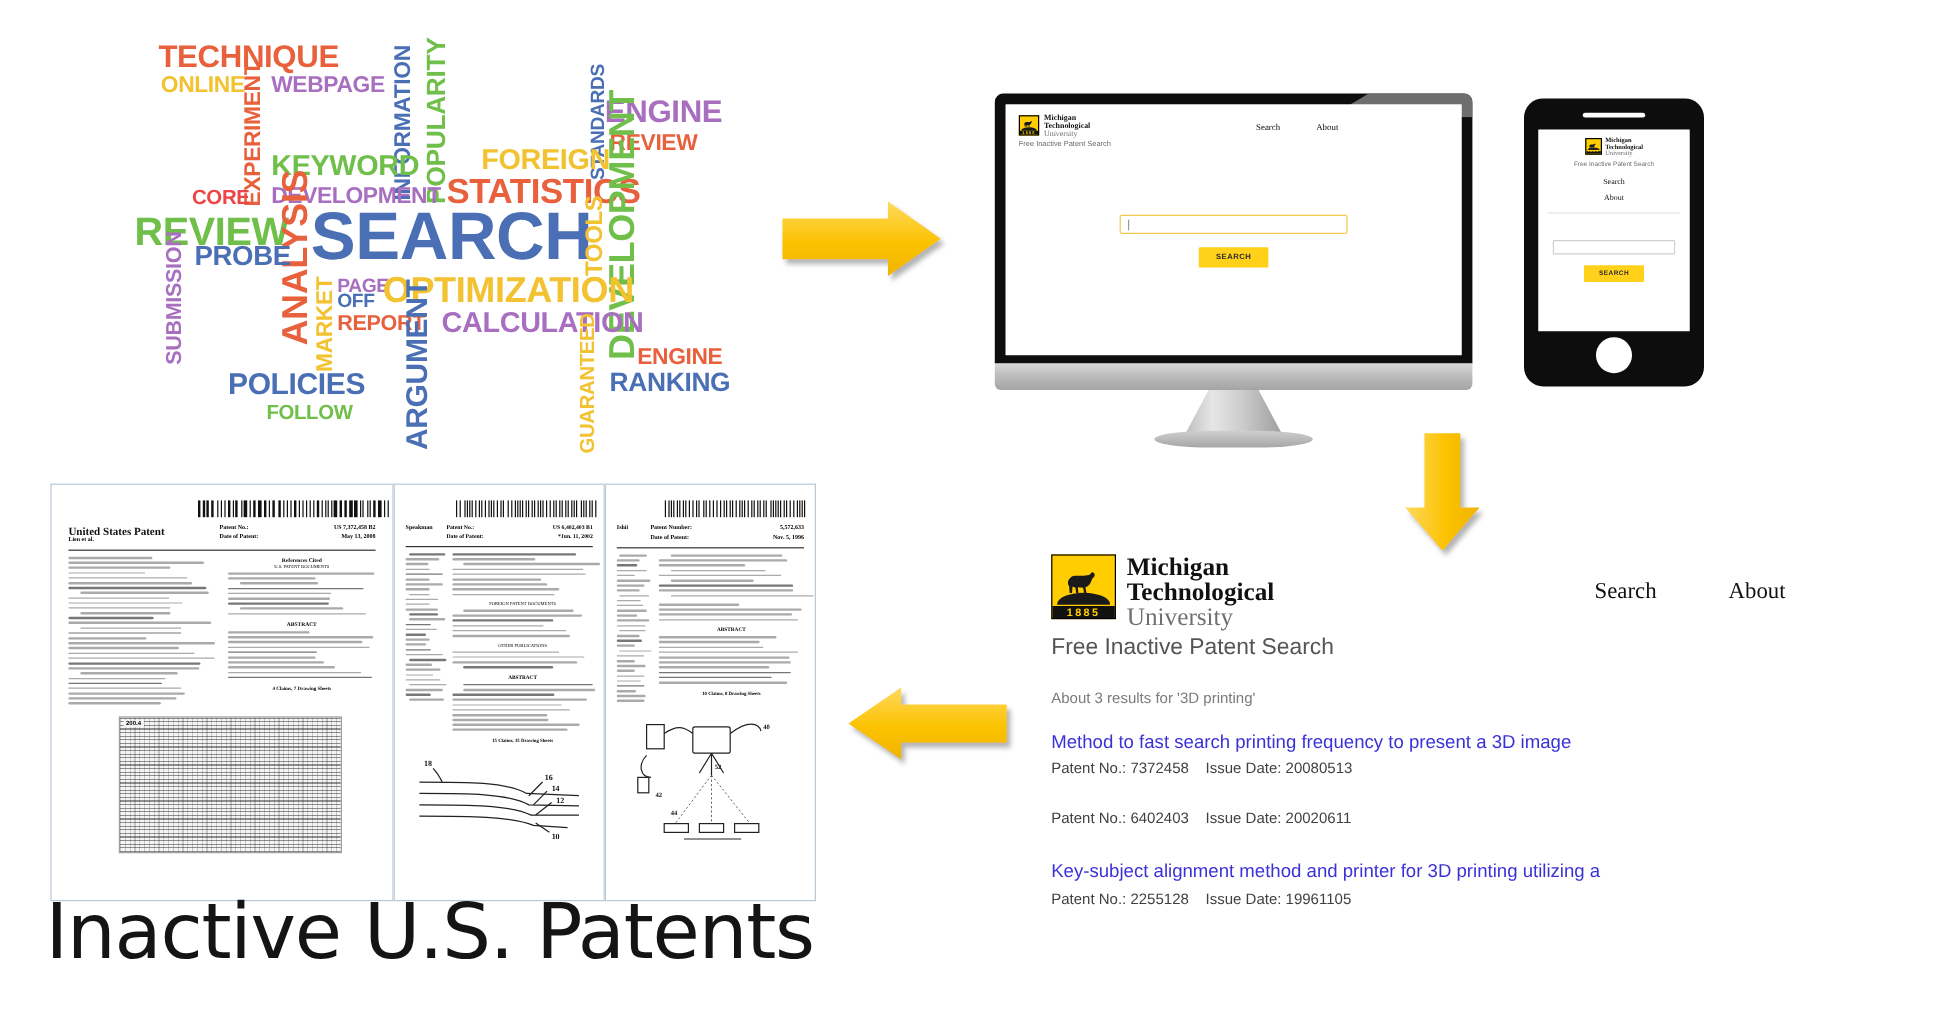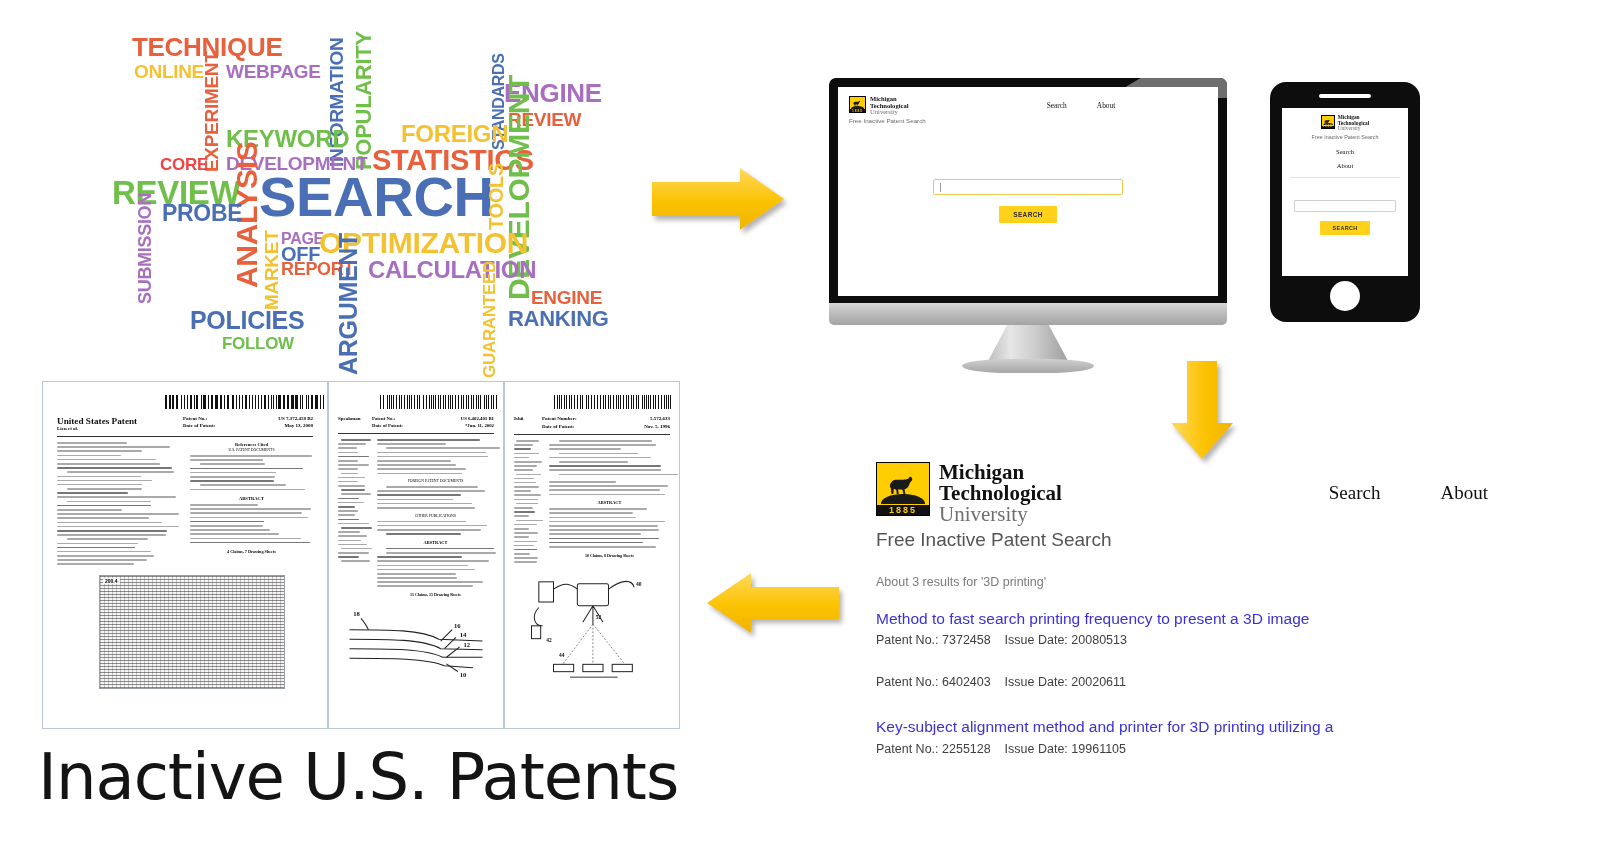--- a/index.html
+++ b/index.html
@@ -121,21 +121,21 @@
              font-size:19px; color:#111; padding-top:20px; padding-right:28px; }
   .res-tagline { font-size:19px; color:#555; margin-top:4px; font-family:"Liberation Sans", sans-serif; }
   .res-count { font-size:12.5px; color:#7b7b7b; margin-top:24px; }
   .res-item { margin-top:20px; }
   .res-title {
     color:#3b31d6; font-size:15.5px; line-height:1.25; cursor:pointer;
   }
   .res-meta { color:#404040; font-size:12.5px; margin-top:5px; }
 
   
-  #patents { position:absolute; left:42px; top:381px; width:544px; height:348px; }
+  #patents { position:absolute; left:42px; top:403px; width:544px; height:348px; }
   .pdoc {
     position:absolute; top:0; height:348px; background:#fff;
     border:1px solid #b9c7d6; overflow:hidden;
   }
   #pdoc1 { left:0; width:286px; }
   #pdoc2 { left:286px; width:176px; }
   #pdoc3 { left:462px; width:176px; }
   .barcode { display:flex; gap:1px; height:14px; align-items:stretch; }
   .barcode i { display:block; background:#111; }
   .pt-title { font-family:"Liberation Serif", serif; font-weight:bold; color:#111; }
@@ -177,21 +177,21 @@
       <span class="w" style="color: rgb(232, 96, 60); font-size: 29px; left: 268px; top: 116px;">STATISTICS</span>
       <span class="w" style="color: rgb(111, 191, 74); font-size: 33px; left: 8px; top: 146px;">REVIEW</span>
       <span class="w vert" style="color: rgb(232, 96, 60); font-size: 30px; left: 128px; top: 258px; transform: rotate(-90deg);">ANALYSIS</span>
       <span class="w" style="color: rgb(74, 111, 181); font-size: 56px; left: 155px; top: 139px;">SEARCH</span>
       <span class="w vert" style="color: rgb(242, 194, 48); font-size: 20px; left: 382px; top: 200px; transform: rotate(-90deg);">TOOLS</span>
       <span class="w vert" style="color: rgb(111, 191, 74); font-size: 30px; left: 400px; top: 270px; transform: rotate(-90deg);">DEVELOPMENT</span>
       <span class="w vert" style="color: rgb(168, 111, 192); font-size: 18px; left: 32px; top: 274px; transform: rotate(-90deg);">SUBMISSION</span>
       <span class="w" style="color: rgb(74, 111, 181); font-size: 23px; left: 58px; top: 172px;">PROBE</span>
       <span class="w vert" style="color: rgb(242, 194, 48); font-size: 19px; left: 158px; top: 280px; transform: rotate(-90deg);">MARKET</span>
       <span class="w" style="color: rgb(168, 111, 192); font-size: 16px; left: 177px; top: 201px;">PAGE</span>
-      <span class="w" style="color: rgb(74, 111, 181); font-size: 20px; left: 177px; top: 214px;">OFF</span>
+      <span class="w" style="color: rgb(74, 111, 181); font-size: 16px; left: 177px; top: 214px;">OFF</span>
       <span class="w" style="color: rgb(232, 96, 60); font-size: 18px; left: 177px; top: 230px;">REPORT</span>
       <span class="w" style="color: rgb(242, 194, 48); font-size: 30px; left: 215px; top: 198px;">OPTIMIZATION</span>
       <span class="w" style="color: rgb(168, 111, 192); font-size: 24px; left: 264px; top: 228px;">CALCULATION</span>
       <span class="w vert" style="color: rgb(74, 111, 181); font-size: 25px; left: 232px; top: 345px; transform: rotate(-90deg);">ARGUMENT</span>
       <span class="w vert" style="color: rgb(242, 194, 48); font-size: 17px; left: 377px; top: 348px; transform: rotate(-90deg);">GUARANTEED</span>
       <span class="w" style="color: rgb(232, 96, 60); font-size: 19px; left: 427px; top: 258px;">ENGINE</span>
       <span class="w" style="color: rgb(74, 111, 181); font-size: 22px; left: 404px; top: 278px;">RANKING</span>
       <span class="w" style="color: rgb(74, 111, 181); font-size: 25px; left: 86px; top: 278px;">POLICIES</span>
       <span class="w" style="color: rgb(111, 191, 74); font-size: 17px; left: 118px; top: 305px;">FOLLOW</span>
     </div>

